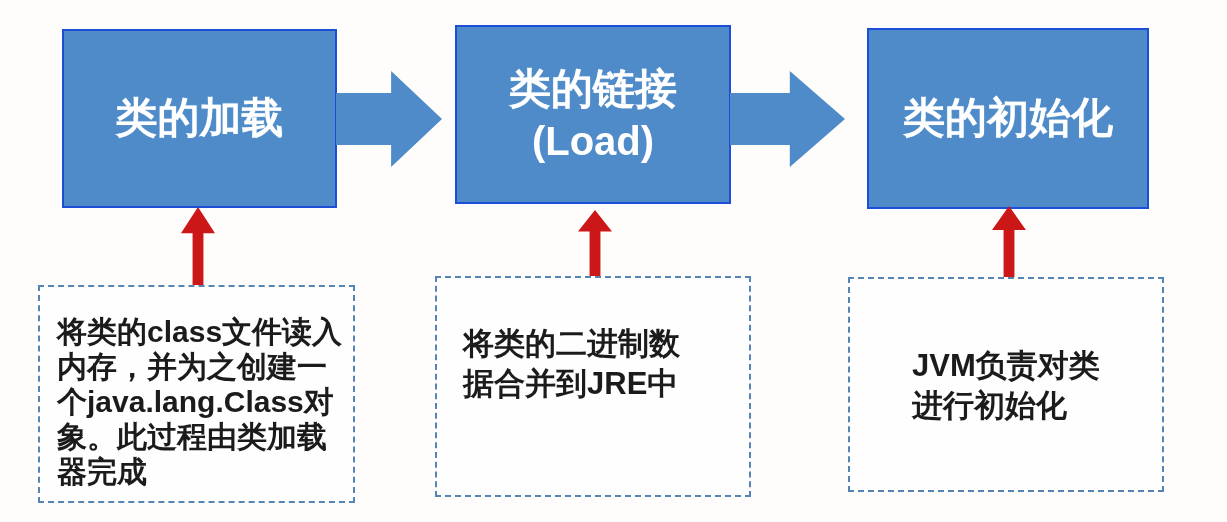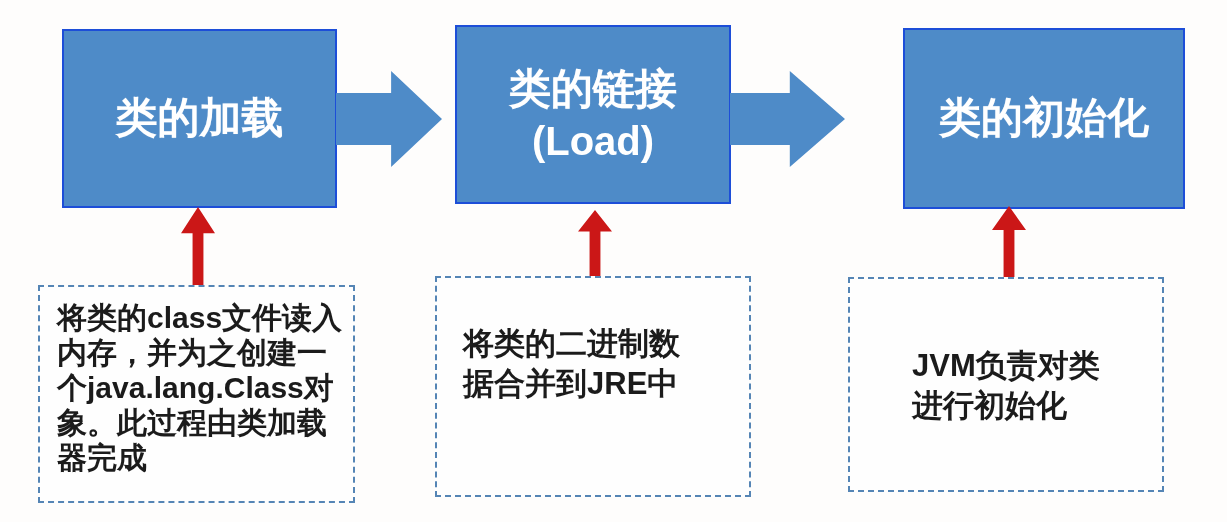--- a/index.html
+++ b/index.html
@@ -34,21 +34,21 @@
     line-height: 1.25;
     text-shadow: 0 0 1px rgba(255,255,255,.4);
   }
   .process-box .en {
     font-size: 40px;
     font-weight: bold;
     line-height: 1.25;
   }
   #box-load  { left: 62px;  top: 29px; width: 275px; height: 179px; }
   #box-link  { left: 455px; top: 25px; width: 276px; height: 179px; }
-  #box-init  { left: 867px; top: 28px; width: 282px; height: 181px; margin-left: 36px; }
+  #box-init  { left: 867px; top: 28px; width: 282px; height: 181px; }
 
   
   .flow-arrow {
     position: absolute;
     background: #4e8bc8;
     clip-path: polygon(0 23%, 52% 23%, 52% 0, 100% 50%, 52% 100%, 52% 77%, 0 77%);
   }
   #arrow-1 { left: 336px; top: 71px; width: 106px; height: 96px; }
   #arrow-2 { left: 730px; top: 71px; width: 115px; height: 96px; }
 
@@ -68,21 +68,21 @@
     border: 2px dashed #5585b5;
     box-sizing: border-box;
     background: #fefefe;
     color: #1b1b1b;
   }
   .note-text {
     white-space: pre-line;
     font-weight: bold;
   }
   #note-load { left: 38px;  top: 285px; width: 317px; height: 218px; }
-  #note-load .note-text { margin: 13px 0 0 17px; font-size: 30px; line-height: 35px; }
+  #note-load .note-text { margin: 27px 0 0 17px; font-size: 30px; line-height: 35px; }
   #note-link { left: 435px; top: 276px; width: 316px; height: 221px; }
   #note-link .note-text { margin: 46px 0 4px 26px; font-size: 31px; line-height: 40px; }
   #note-init { left: 848px; top: 277px; width: 316px; height: 215px; }
   #note-init .note-text { margin: 67px 0 0 62px; font-size: 31px; line-height: 40px; }
 </style>
 </head>
 <body>
 
 <div class="canvas">
 

